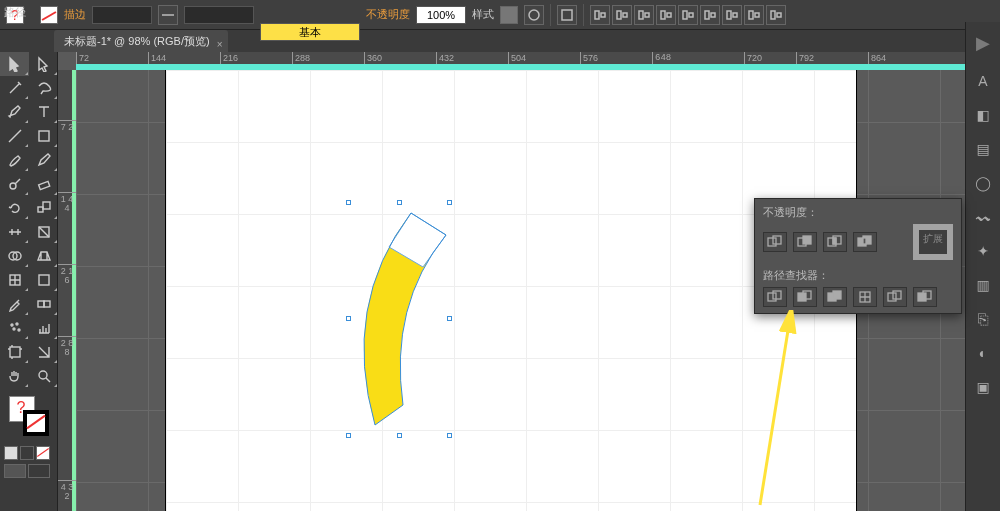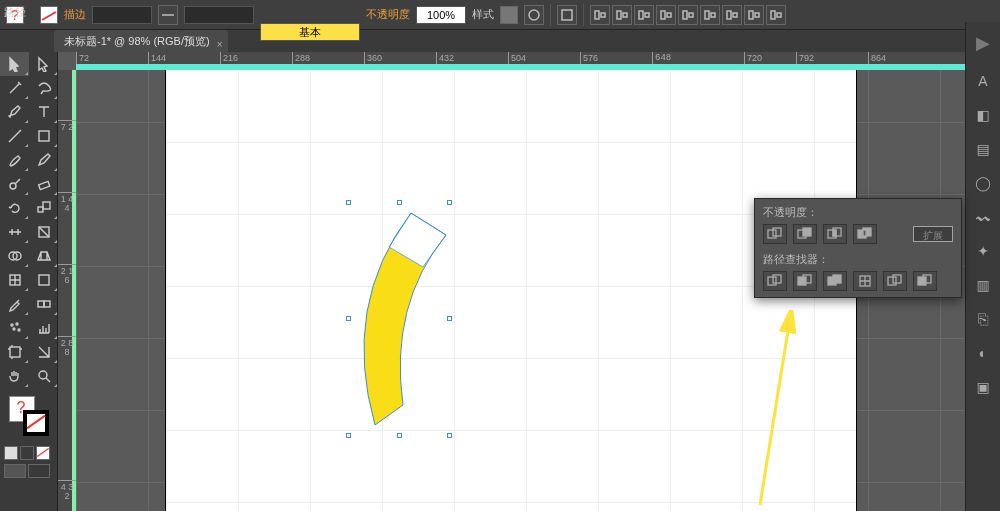--- a/index.html
+++ b/index.html
@@ -56,21 +56,21 @@
   .rightdock { position:absolute; top:22px; right:0; width:35px; bottom:0; background:#3a3a3a; border-left:1px solid #222; display:flex; flex-direction:column; align-items:center; gap:10px; padding-top:10px; }
   .rightdock .play { color:#7a7a7a; font-size:18px; margin-bottom:6px; }
   .dockicon { width:22px; height:22px; display:flex; align-items:center; justify-content:center; color:#aaa; font-size:14px; }
   .pathfinder { position:absolute; top:198px; left:754px; width:208px; background:#535353; border:1px solid #2a2a2a; box-shadow:0 3px 10px rgba(0,0,0,.5); font-size:11px; }
   .pf-head { height:20px; background:#3c3c3c; display:flex; align-items:center; justify-content:space-between; padding:0 6px; border-bottom:1px solid #2a2a2a; }
   .pf-head .menu { display:flex; gap:6px; align-items:center; font-size:10px; color:#aaa; }
   .pf-sec { padding:6px 8px; color:#bbb; }
   .pf-row { display:flex; gap:6px; align-items:center; margin-top:4px; }
   .pfbtn { width:24px; height:20px; background:#4a4a4a; border:1px solid #333; display:flex; align-items:center; justify-content:center; }
   .pfbtn svg { width:16px; height:14px; stroke:#aaa; fill:none; stroke-width:1.3; }
-  .pfexp { width:40px; height:16px; background:#3e3e3e; border:1px solid #a3a3a3; color:#888; font-size:10px; text-align:center; line-height:18px; margin-left:auto; }
+  .pfexp { width:40px; height:36px; background:#3e3e3e; border:6px solid #a3a3a3; color:#888; font-size:10px; text-align:center; line-height:18px; margin-left:auto; }
   .arrow { position:absolute; left:750px; top:310px; width:60px; height:200px; pointer-events:none; }
   .panel-label { position:absolute; top:5px; left:4px; font-size:11px; color:#ccc; }
 </style>
 </head>
 <body>
 
 <div class="panel-label">路径</div>
 
 <div class="topbar">
   <div class="swat"><span style="color:#e33;font-size:14px;line-height:16px;padding-left:4px">?</span></div>

